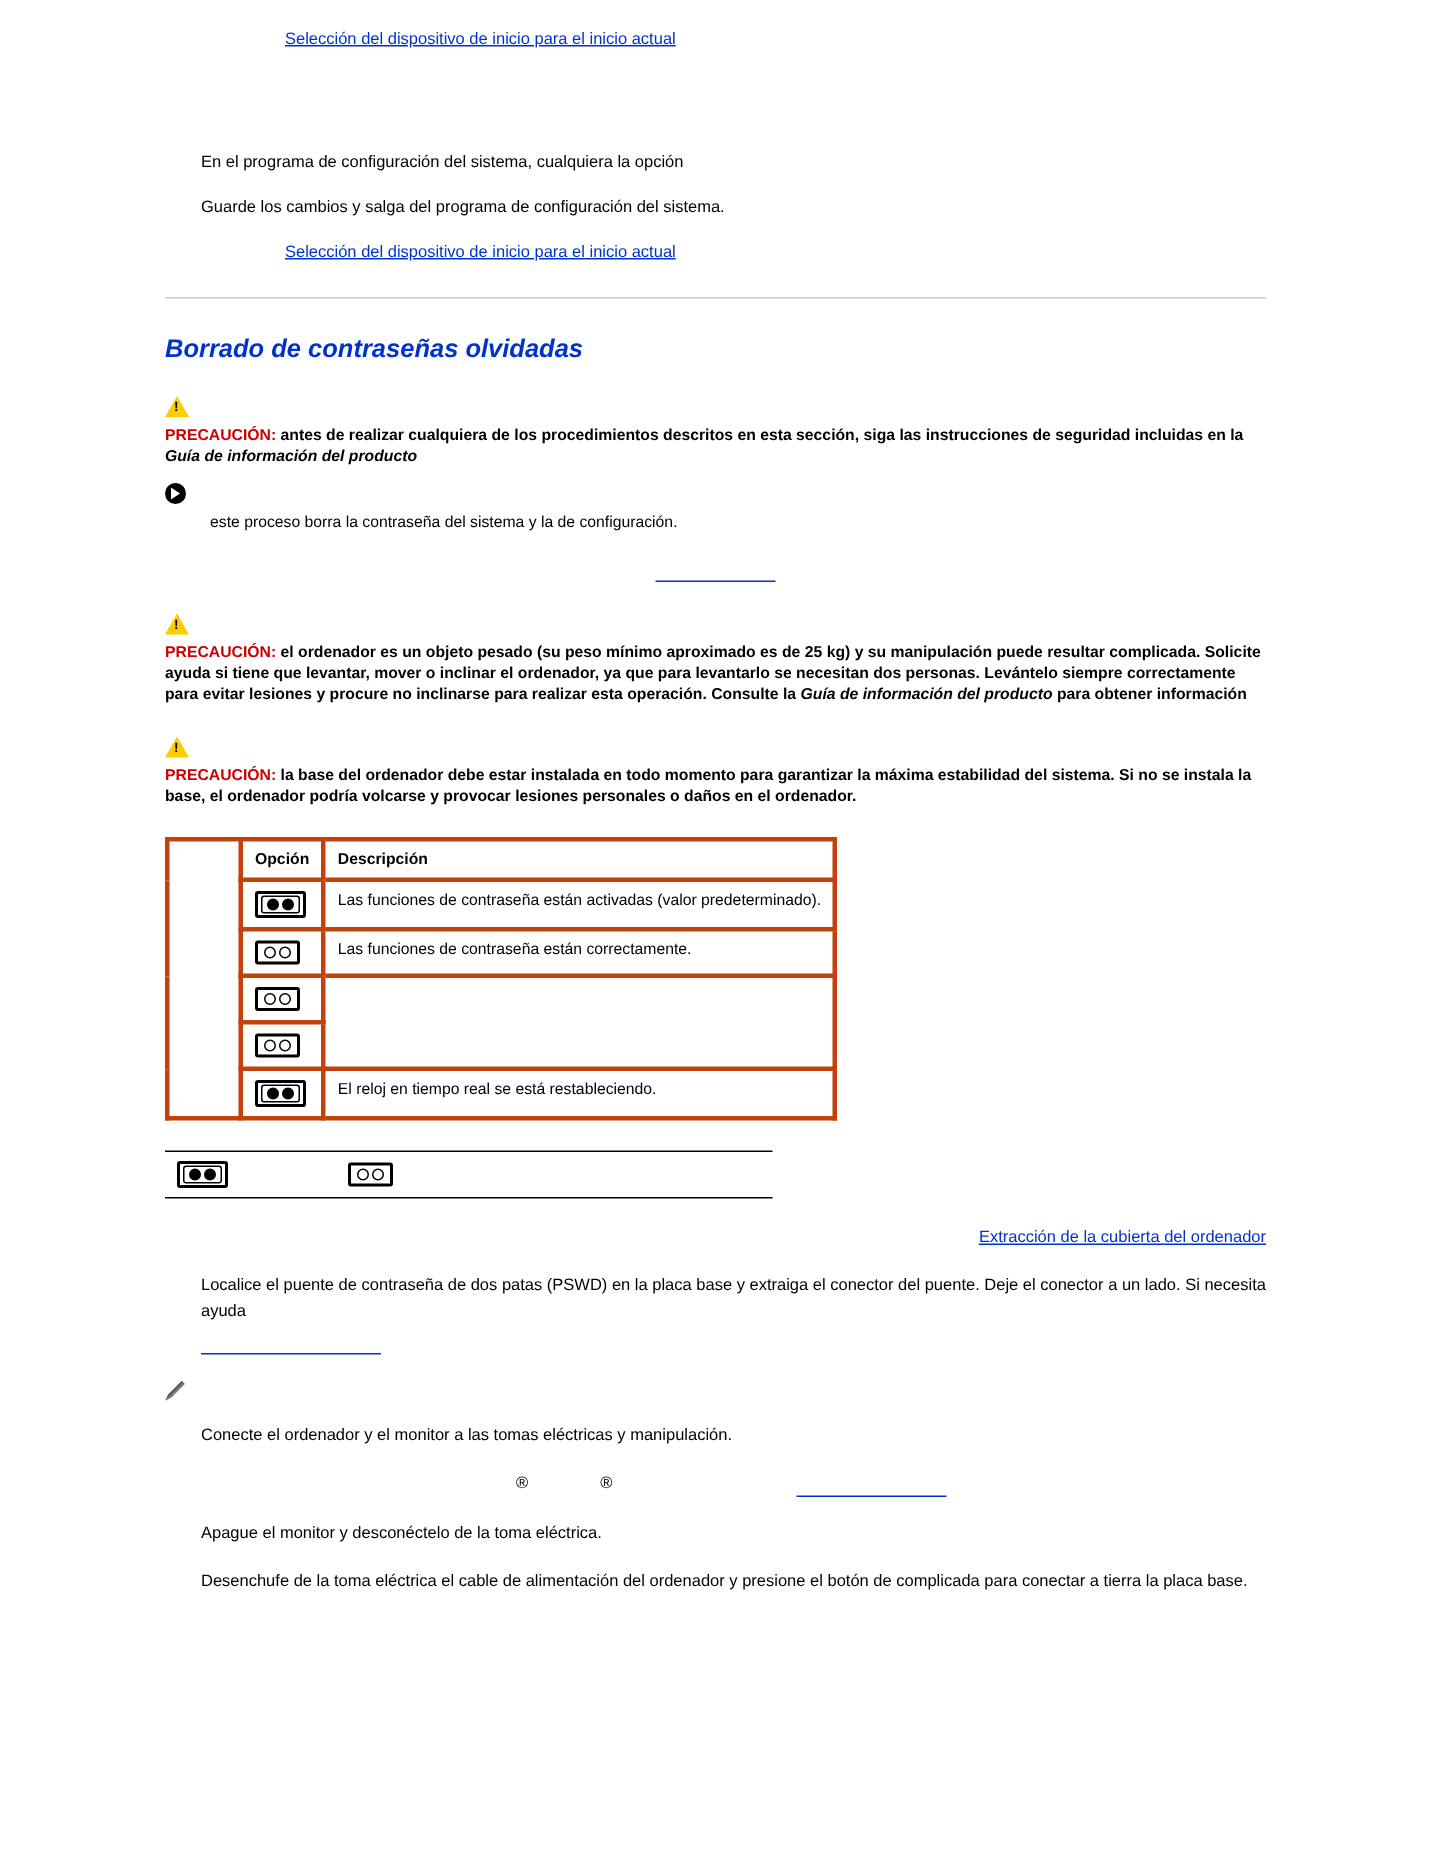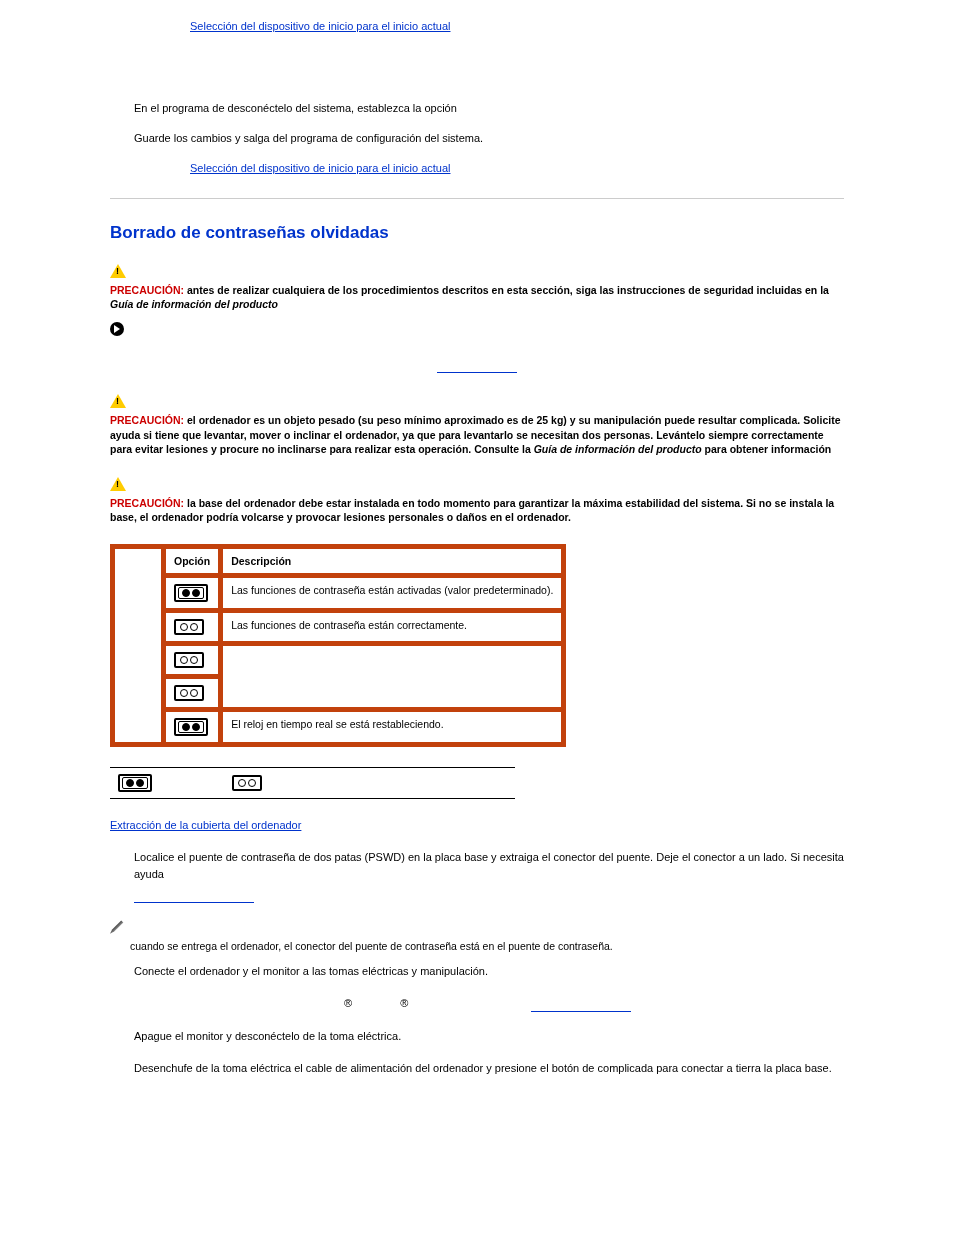--- a/index.html
+++ b/index.html
@@ -27,20 +27,21 @@
   hr.thin {
     border: none;
     border-top: 1px solid #ccc;
     margin: 24px 0;
   }
   h2.section {
     color: #0033cc;
     font-size: 17px;
     font-weight: bold;
     margin: 24px 0 20px 0;
+    font-style: italic;
   }
   .warn-block {
     display: flex;
     align-items: flex-start;
     margin: 10px 0;
     flex-direction: column;
   }
   .warn-icon {
     width: 20px;
     flex: 0 0 20px;
@@ -111,21 +112,21 @@
     width: 100px;
     height: 10px;
     vertical-align: bottom;
   }
   table.jumper {
     border-collapse: collapse;
     margin: 20px 0;
     margin-left: 0;
   }
   table.jumper td, table.jumper th {
-    border: 5px solid #c2410c;
+    border: 3px solid #c2410c;
     padding: 6px 8px;
     font-size: 10.5px;
     vertical-align: top;
     text-align: left;
     margin-top: 43px;
   }
   table.jumper th {
     font-weight: bold;
   }
   .blankcol {
@@ -178,21 +179,21 @@
     line-height: 1.5;
   }
 </style>
 </head>
 <body>
 
 <div class="indent-link">
   <a href="#">Selección del dispositivo de inicio para el inicio actual</a>
 </div>
 
-<p class="para">En el programa de desconéctelo del sistema, establezca la opción</p>
+<p class="para">En el programa de configuración del sistema, cualquiera la opción</p>
 <p class="para">Guarde los cambios y salga del programa de configuración del sistema.</p>
 
 <div class="indent-link-2">
   <a href="#">Selección del dispositivo de inicio para el inicio actual</a>
 </div>
 
 <hr class="thin">
 
 <h2 class="section">Borrado de contraseñas olvidadas</h2>
 
@@ -202,20 +203,23 @@
     </div>
   <div class="warn-text">
     <span class="warn-label">PRECAUCIÓN: </span><span>antes de realizar cualquiera de los procedimientos descritos en esta sección, siga las instrucciones de seguridad incluidas en la </span><br><em>Guía de información del producto</em>
   </div>
 </div>
 
 <div class="warn-block">
   <div class="warn-icon">
       <div class="circ-arrow"></div>
     </div>
+  <div class="warn-text" style="font-weight:normal; padding-left:30px;">
+    <span>este proceso borra la contraseña del sistema y la de configuración.</span>
+  </div>
 </div>
 
 <div style="text-align:center; margin:20px 0;">
   <span class="underline-ph"></span>
 </div>
 
 <div class="warn-block">
   <div class="warn-icon">
       <div class="tri"></div>
     </div>
@@ -260,36 +264,33 @@
     <td>El reloj en tiempo real se está restableciendo.</td>
   </tr>
 </tbody>
   </table>
 
 <div class="legend-row">
   <span style="padding-left:8px;"><span class="jumper-closed"><span class="inner"><span class="pin fill"></span><span class="pin fill"></span></span></span></span>
   <span><span class="jumper-open"><span class="pin"></span><span class="pin"></span></span></span>
 </div>
 
-<div style="text-align:left; margin-bottom:18px;">
+<div style="text-align:right; margin-bottom:18px;">
   <a href="#">Extracción de la cubierta del ordenador</a>
 </div>
 
 <p class="step">
   <span>Localice el puente de contraseña de dos patas (PSWD) en la placa base y extraiga el conector del puente. Deje el conector a un lado. Si necesita ayuda</span><br>
   <span style="display:inline-block; margin-top:4px;"><span class="underline-ph" style="width:120px;"></span></span>
 </p>
 
 <div class="warn-block">
   <div class="warn-icon">
       <div class="pencil"></div>
     </div>
-  <div class="warn-text" style="font-weight:normal; padding-left:20px;">
-    <span>cuando se entrega el ordenador, el conector del puente de contraseña está en el puente de contraseña.</span>
-  </div>
 </div>
 
 <p class="step">Conecte el ordenador y el monitor a las tomas eléctricas y manipulación.</p>
 
 <p class="step">
   <span style="display:inline-block; width:210px;"></span><span>®</span>
   <span style="display:inline-block; width:45px;"></span><span>®</span>
   <span style="display:inline-block; width:120px;"></span><span class="underline-ph-2"></span>
 </p>
 

